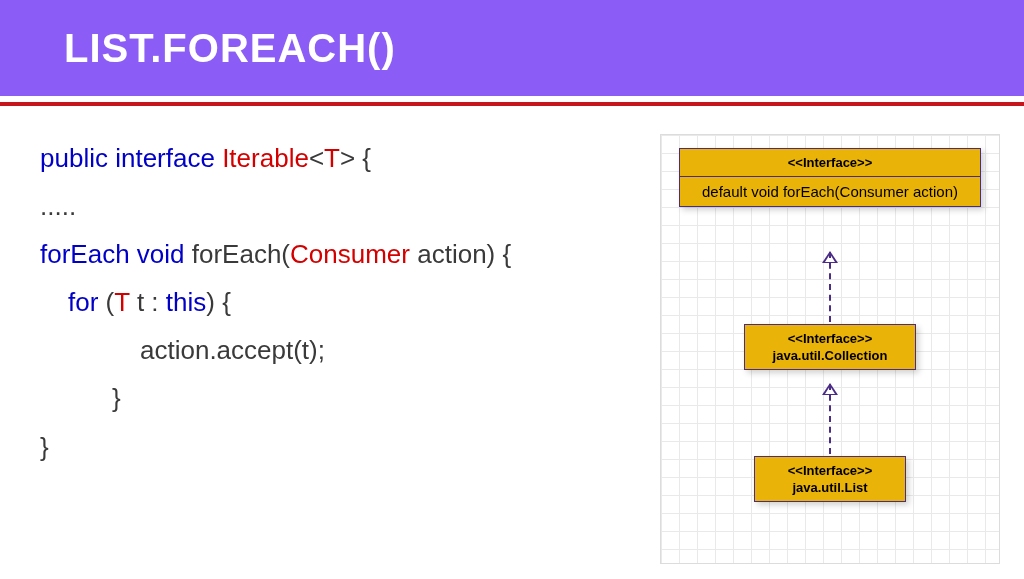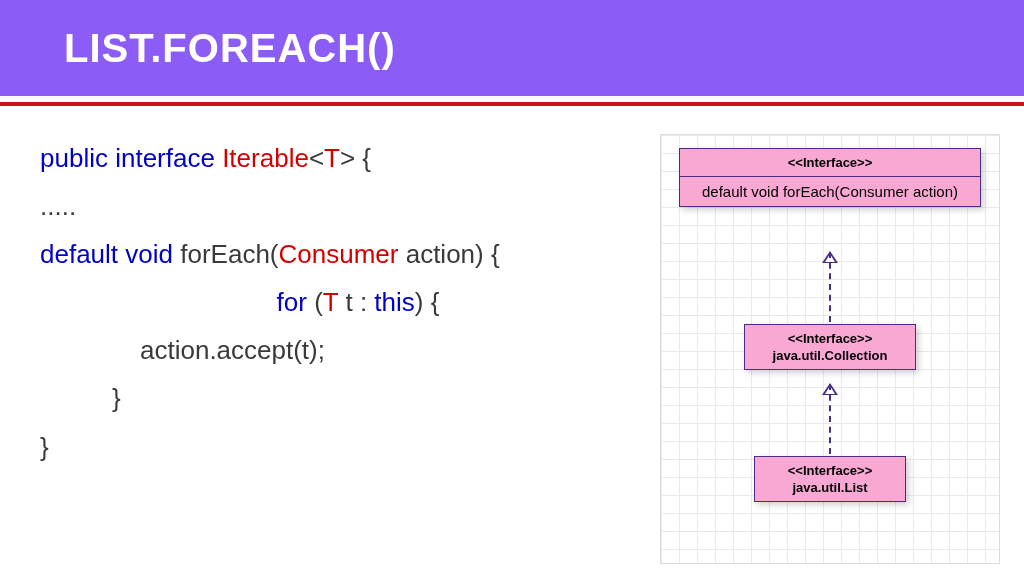--- a/index.html
+++ b/index.html
@@ -49,42 +49,42 @@
   .code-col {
     flex: 1 1 auto;
     font-size: 26px;
     line-height: 1.85;
     color: #3a3a3a;
     padding-right: 12px;
   }
   .kw-blue    { color: #0000c8; }
   .kw-red     { color: #d40000; }
   .kw-black   { color: #3a3a3a; }
-  .indent1 { padding-left: 28px; text-align: center; }
+  .indent1 { padding-left: 28px; }
   .indent2 { padding-left: 72px; }
   .indent3 { padding-left: 100px; }
 
   
   .diag-col {
     flex: 0 0 340px;
     position: relative;
     height: 430px;
   }
   .diag-bg {
     position: absolute;
     inset: 0;
     background-image:
       linear-gradient(#e9e9e9 1px, transparent 1px),
       linear-gradient(90deg, #e9e9e9 1px, transparent 1px);
     background-size: 18px 18px;
     border: 1px solid #dcdcdc;
   }
   .uml-box {
     position: absolute;
-    background: #f9a8d4;
+    background: #eab308;
     border: 1.5px solid #4a2b86;
     box-shadow: 3px 3px 6px rgba(0,0,0,.18);
     font-size: 13px;
     text-align: center;
     left: 50%;
     transform: translateX(-50%);
   }
   .uml-head {
     padding: 6px 12px 6px 12px;
   }
@@ -155,21 +155,21 @@
       <div>
         <span class="kw-blue">public</span>
         <span class="kw-blue">interface</span>
         <span> </span>
         <span class="kw-red">Iterable</span><span class="kw-black">&lt;</span><span class="kw-red">T</span><span class="kw-black">&gt;</span><span class="kw-black"> {</span>
       </div>
       <div>
         <span class="kw-black">.....</span>
       </div>
       <div>
-        <span class="kw-blue">default</span>
+        <span class="kw-blue">forEach</span>
         <span class="kw-blue">void</span><span class="kw-black"> forEach(</span><span class="kw-red">Consumer</span><span class="kw-black"> action) {</span>
       </div>
       <div class="indent1">
         <span class="kw-blue">for</span><span class="kw-black"> (</span><span class="kw-red">T</span><span class="kw-black"> t : </span><span class="kw-blue">this</span><span class="kw-black">) {</span>
       </div>
       <div class="indent3">
         <span class="kw-black">action.accept(t);</span>
       </div>
       <div class="indent2">
         <span class="kw-black">}</span>

